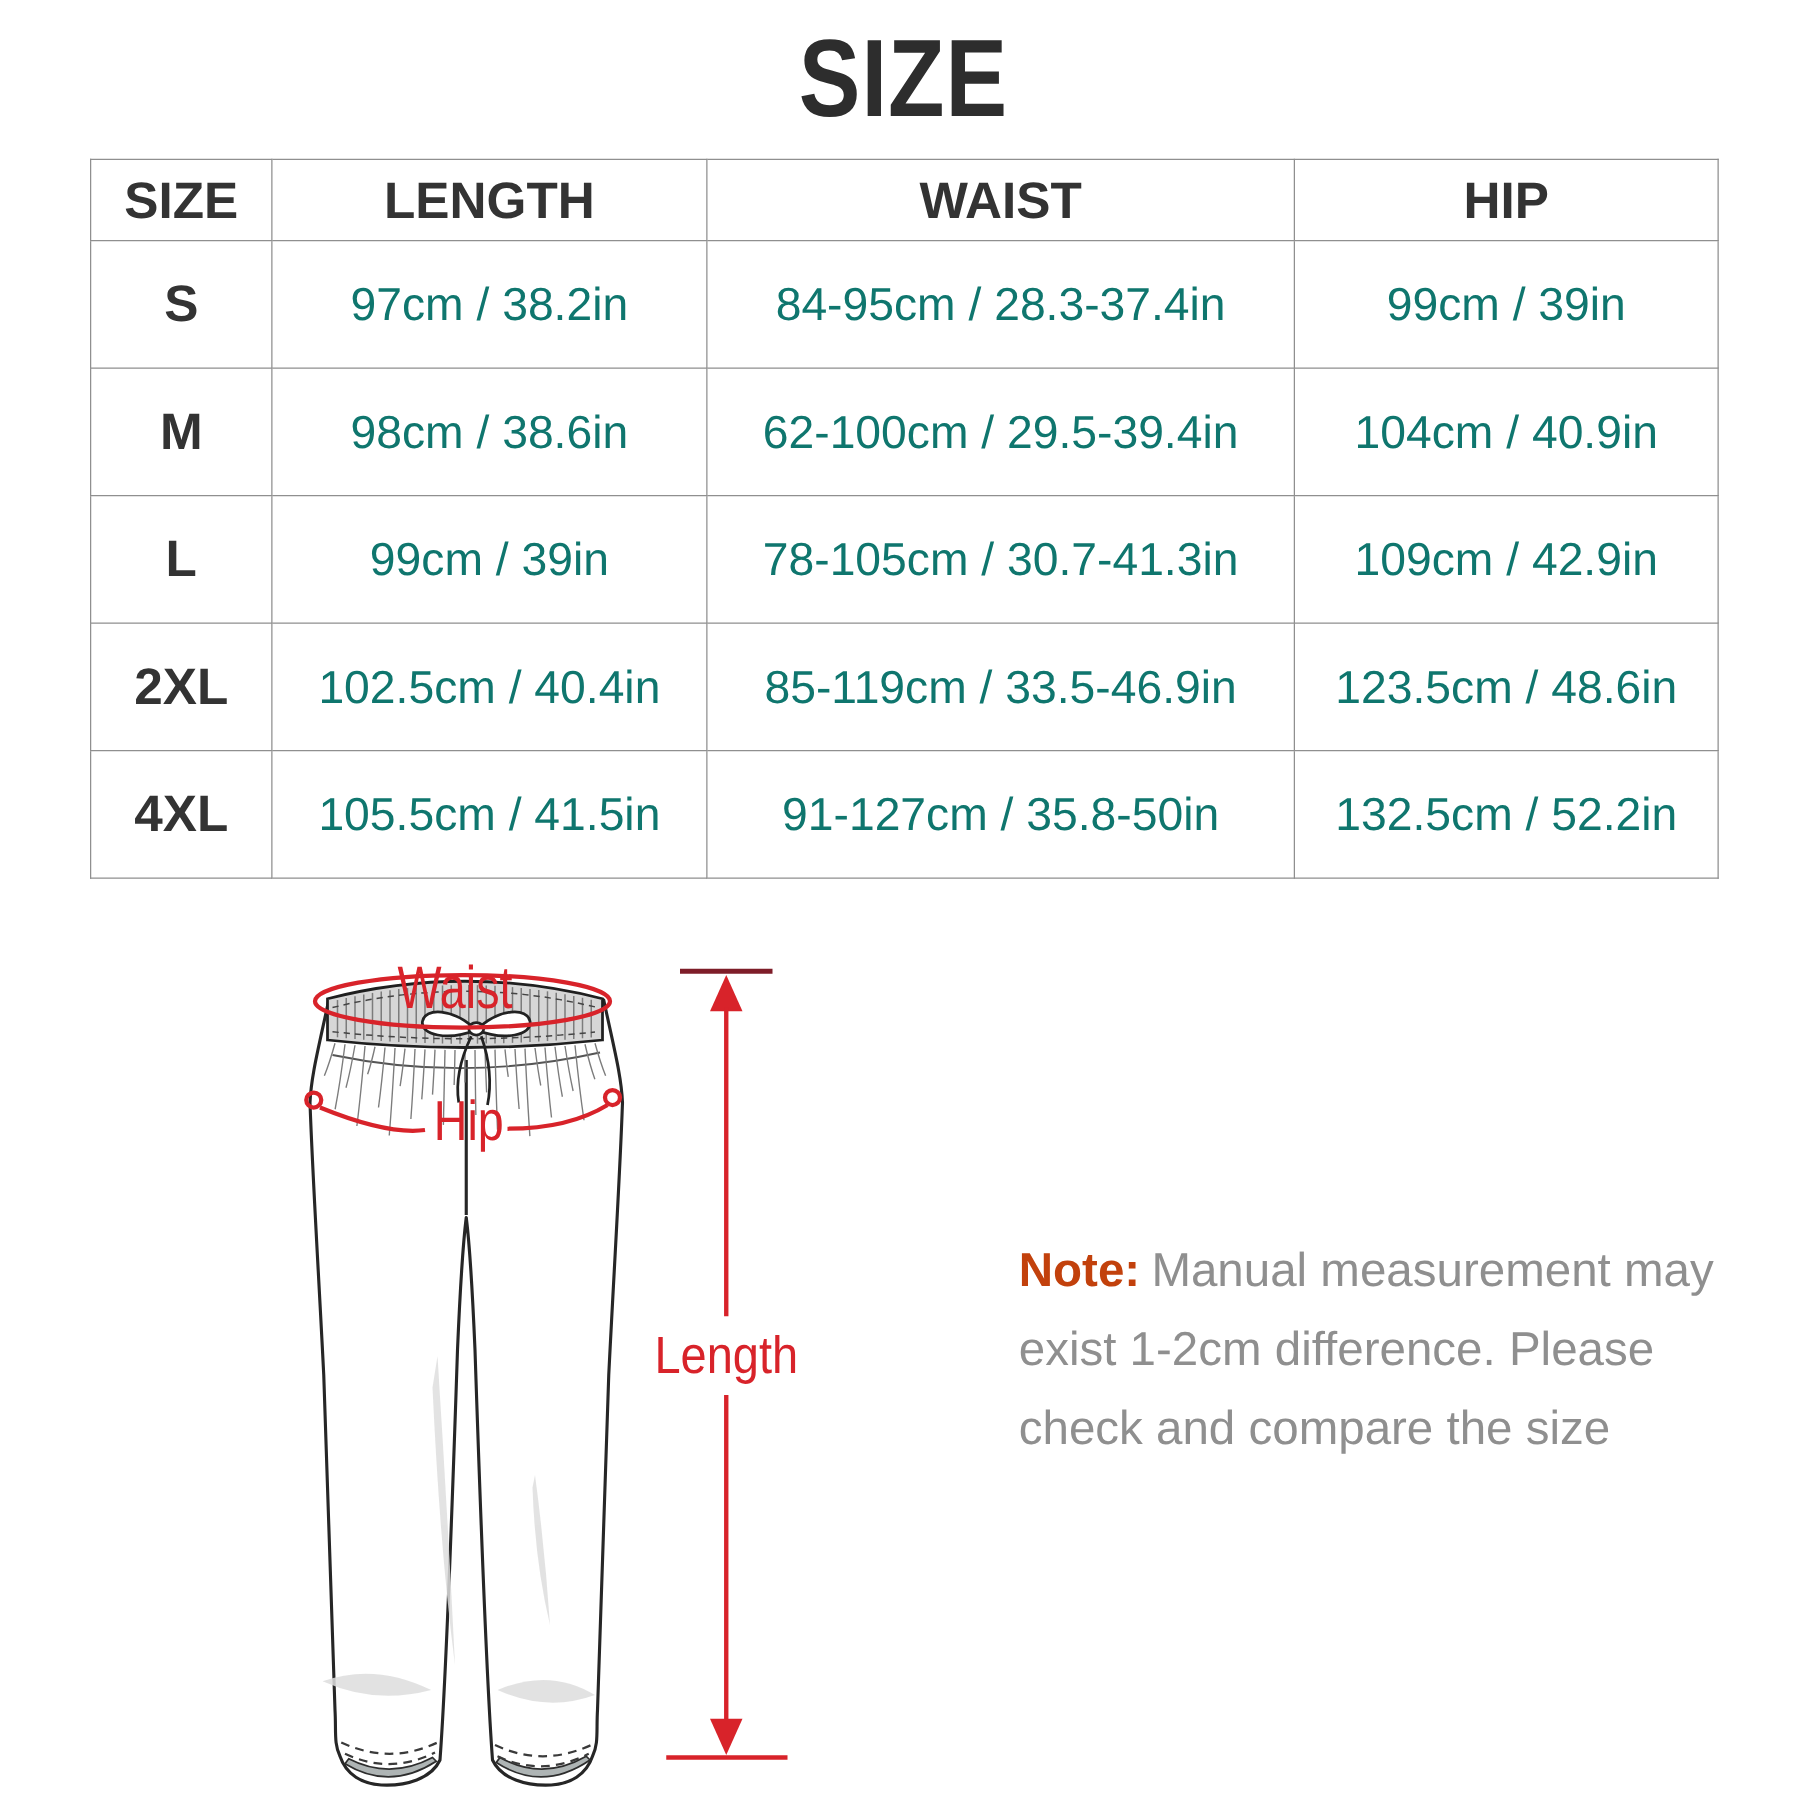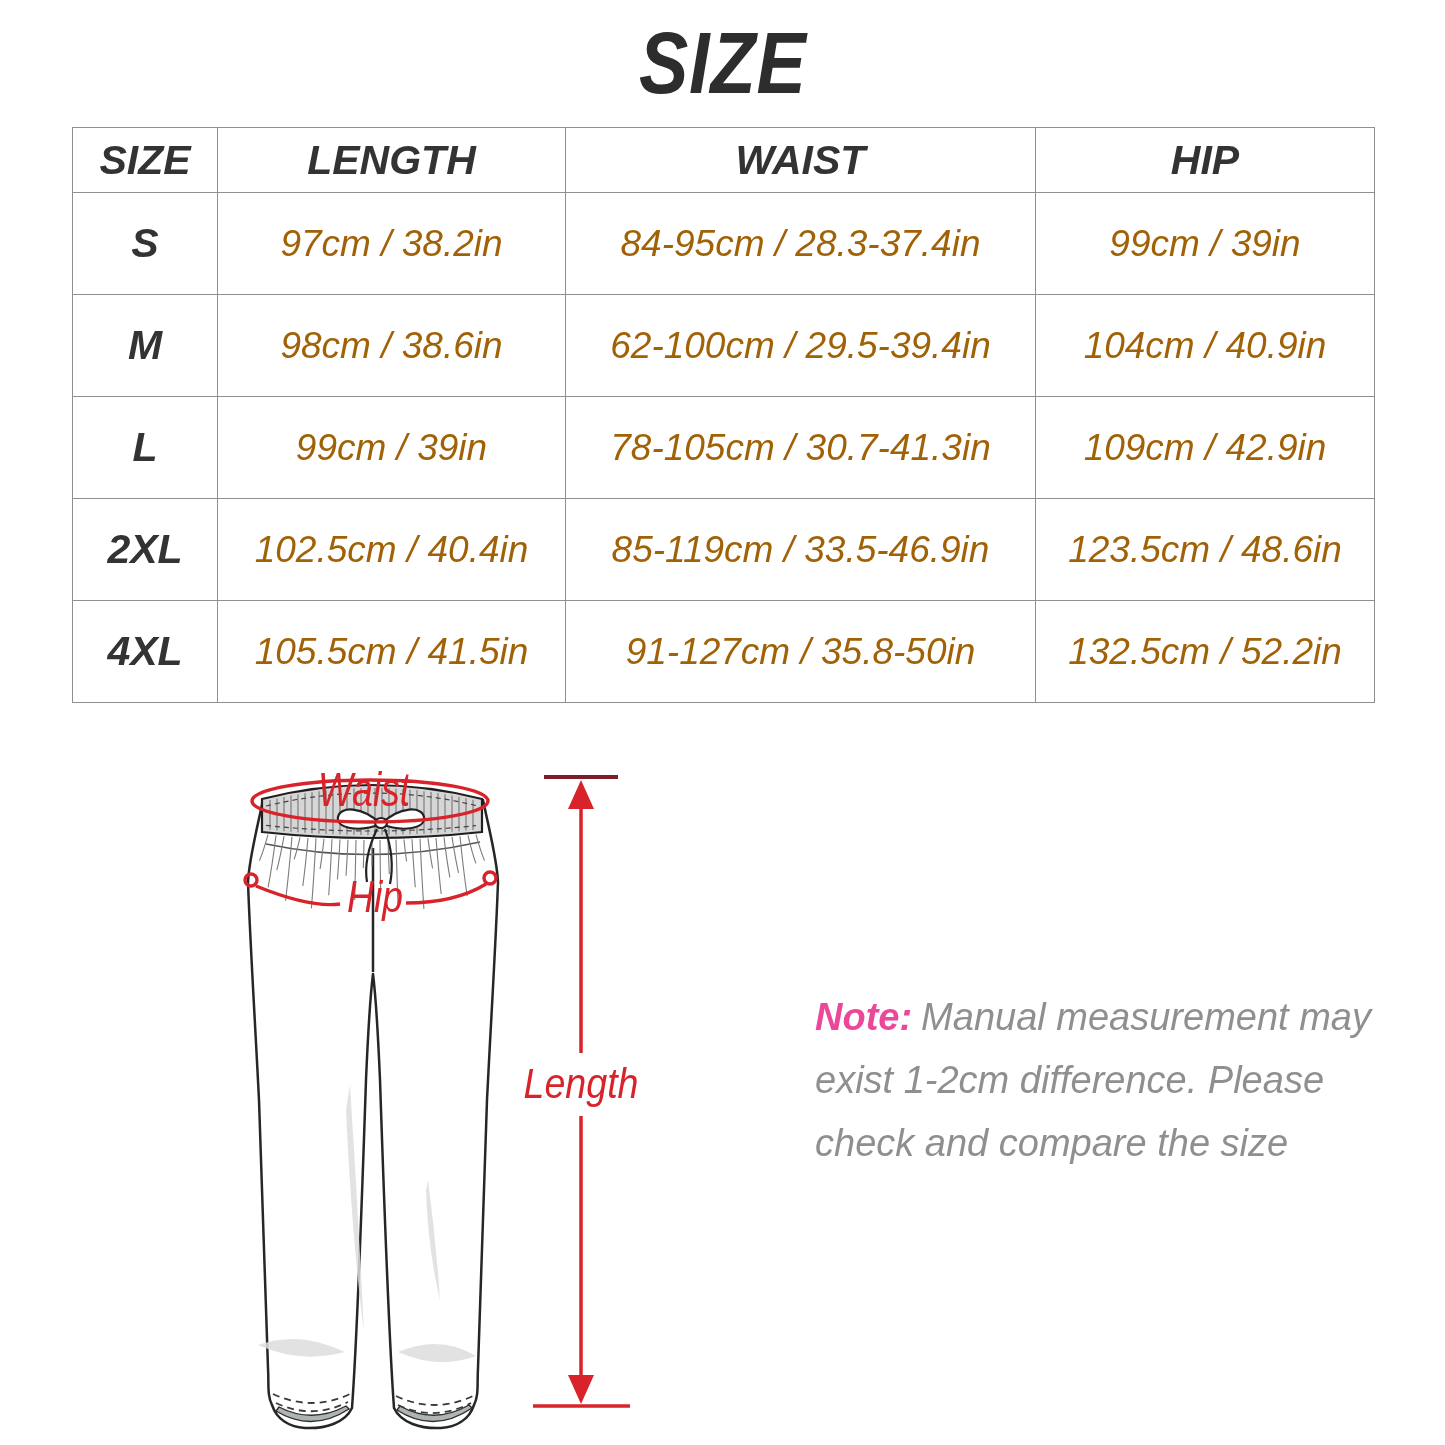--- a/index.html
+++ b/index.html
@@ -1,35 +1,35 @@
 <!DOCTYPE html>
 <html><head>
 <meta charset="utf-8">
 <style>
   html,body{margin:0;padding:0;background:#fff;}
   .page{position:relative;width:1445px;height:1445px;background:#ffffff;overflow:hidden;
-        font-family:"Liberation Sans",sans-serif;font-style:italic;}
+        font-family:"Liberation Sans",sans-serif;}
   
   .title-wrap{position:absolute;left:0;top:8px;width:1445px;display:flex;justify-content:center;}
   .title{font-size:88px;font-weight:bold;color:#2d2d2d;letter-spacing:1px;
          transform:scaleX(0.84);transform-origin:center;line-height:110px;}
   
   table.size-table{position:absolute;left:72px;top:127px;width:1302px;height:576px;
         border-collapse:collapse;table-layout:fixed;}
   .size-table th,.size-table td{border:1.5px solid #8f8f8f;text-align:center;vertical-align:middle;
         padding:0;height:64px;overflow:hidden;white-space:nowrap;}
   .size-table th{font-size:41px;font-weight:bold;color:#333333;}
-  .size-table td{font-size:37px;color:#a16207;font-weight:normal;}
+  .size-table td{font-size:37px;color:#0f766e;font-weight:normal;}
   .size-table td.sz{font-size:41px;font-weight:bold;color:#333333;}
   
   svg.diagram{position:absolute;left:0;top:718px;width:1445px;height:727px;}
   
   .note{position:absolute;left:815px;top:986px;width:600px;}
   .note-line{font-size:38px;line-height:63px;color:#8f8f8f;white-space:nowrap;}
-  .note-label{font-weight:bold;color:#ec4899;margin-right:9px;}
+  .note-label{font-weight:bold;color:#c2410c;margin-right:9px;}
 </style>
 </head>
 <body>
 
 <div class="page">
 
   <div class="title-wrap">
     <div class="title">SIZE</div>
   </div>
 

